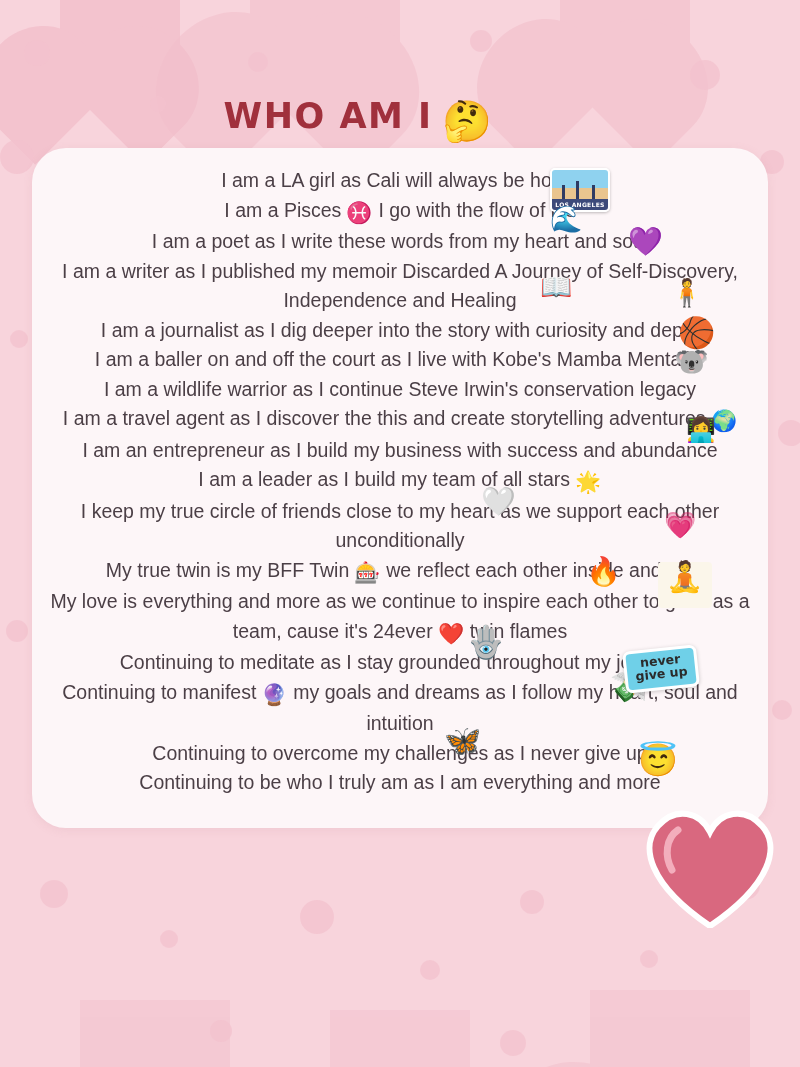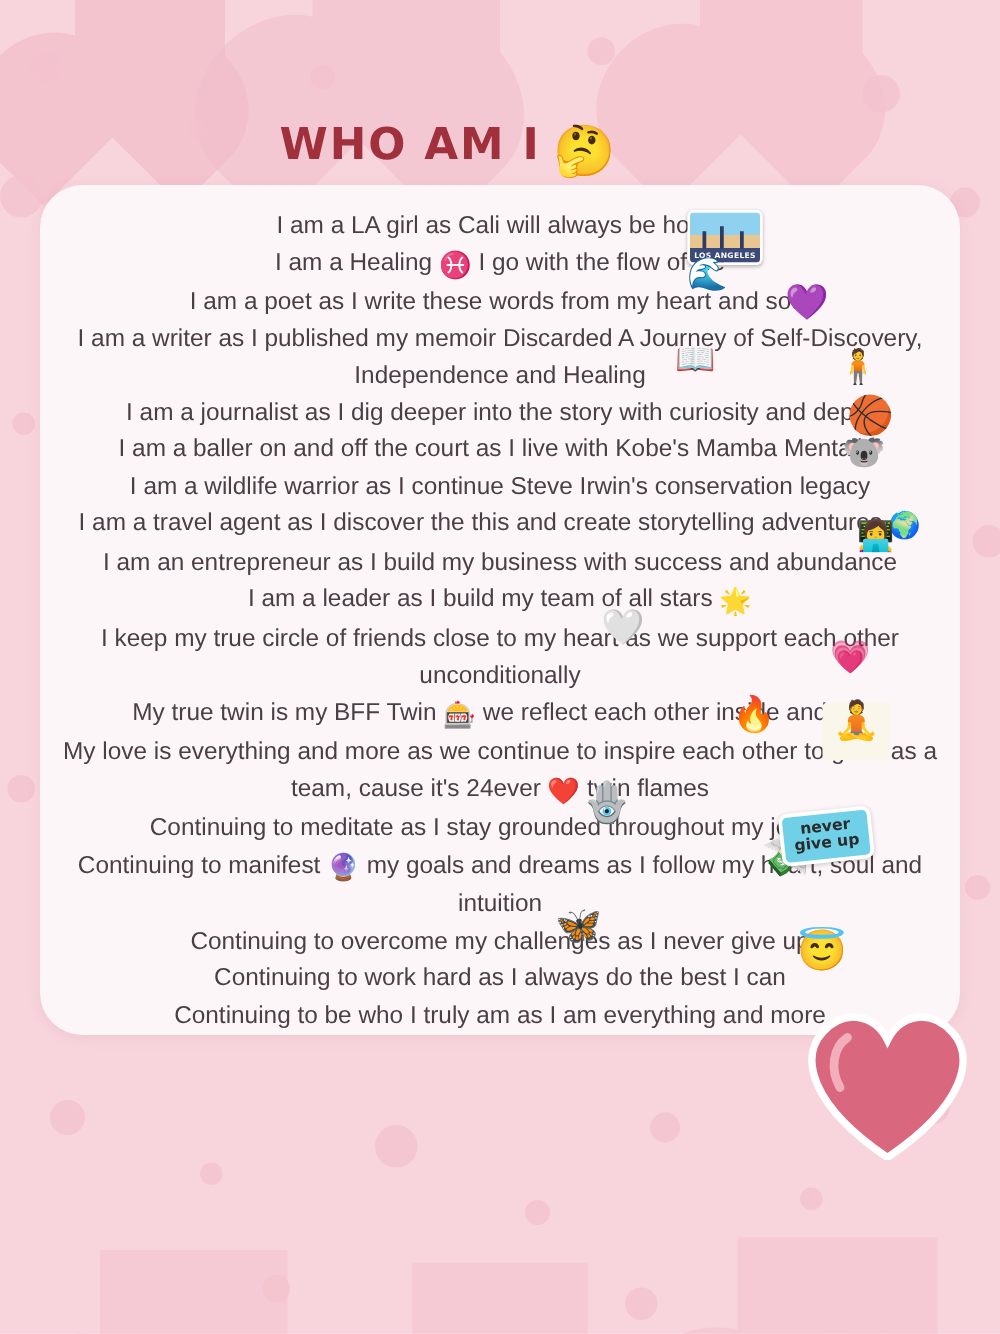--- a/index.html
+++ b/index.html
@@ -222,36 +222,35 @@
 </div>
 
 <div id="page-title">
   <span>WHO AM I</span><span class="emoji">🤔</span>
 </div>
 
 <div id="content-card"></div>
 
 <div id="lines">
   <div class="line"><span>I am a LA girl as Cali will always be home</span></div>
-  <div class="line"><span>I am a Healing</span> <span class="emoji">♓</span> <span>I go with the flow of life</span></div>
+  <div class="line"><span>I am a Pisces</span> <span class="emoji">♓</span> <span>I go with the flow of life</span></div>
   <div class="line"><span>I am a poet as I write these words from my heart and soul</span></div>
   <div class="line"><span>I am a writer as I published my memoir Discarded A Journey of Self-Discovery, Independence and Healing</span></div>
   <div class="line"><span>I am a journalist as I dig deeper into the story with curiosity and depth</span></div>
   <div class="line"><span>I am a baller on and off the court as I live with Kobe's Mamba Mentality</span></div>
   <div class="line"><span>I am a wildlife warrior as I continue Steve Irwin's conservation legacy</span></div>
   <div class="line"><span>I am a travel agent as I discover the this and create storytelling adventures</span> <span class="emoji">🌍</span></div>
   <div class="line"><span>I am an entrepreneur as I build my business with success and abundance</span></div>
   <div class="line"><span>I am a leader as I build my team of all stars</span> <span class="emoji">🌟</span></div>
   <div class="line"><span>I keep my true circle of friends close to my heart as we support each other unconditionally</span></div>
   <div class="line"><span>My true twin is my BFF Twin</span> <span class="emoji">🎰</span> <span>we reflect each other inside and out</span></div>
   <div class="line"><span>My love is everything and more as we continue to inspire each other to grow as a team, cause it's 24ever</span> <span class="emoji">❤️</span> <span>twin flames</span></div>
   <div class="line"><span>Continuing to meditate as I stay grounded throughout my journey</span></div>
   <div class="line"><span>Continuing to manifest</span> <span class="emoji">🔮</span> <span>my goals and dreams as I follow my heart, soul and intuition</span></div>
   <div class="line"><span>Continuing to overcome my challenges as I never give up</span></div>
-  <div class="line"><span>Continuing to work hard as I always do the best I can</span></div>
   <div class="line"><span>Continuing to be who I truly am as I am everything and more</span></div>
 </div>
 
 <div id="sticker-los-angeles" class="sticker-img">
   <div class="palm" style="left:10px;"></div>
   <div class="palm" style="left:24px; height:18px;"></div>
   <div class="palm" style="left:40px;"></div>
   <div class="la-text">LOS ANGELES</div>
 </div>
 

